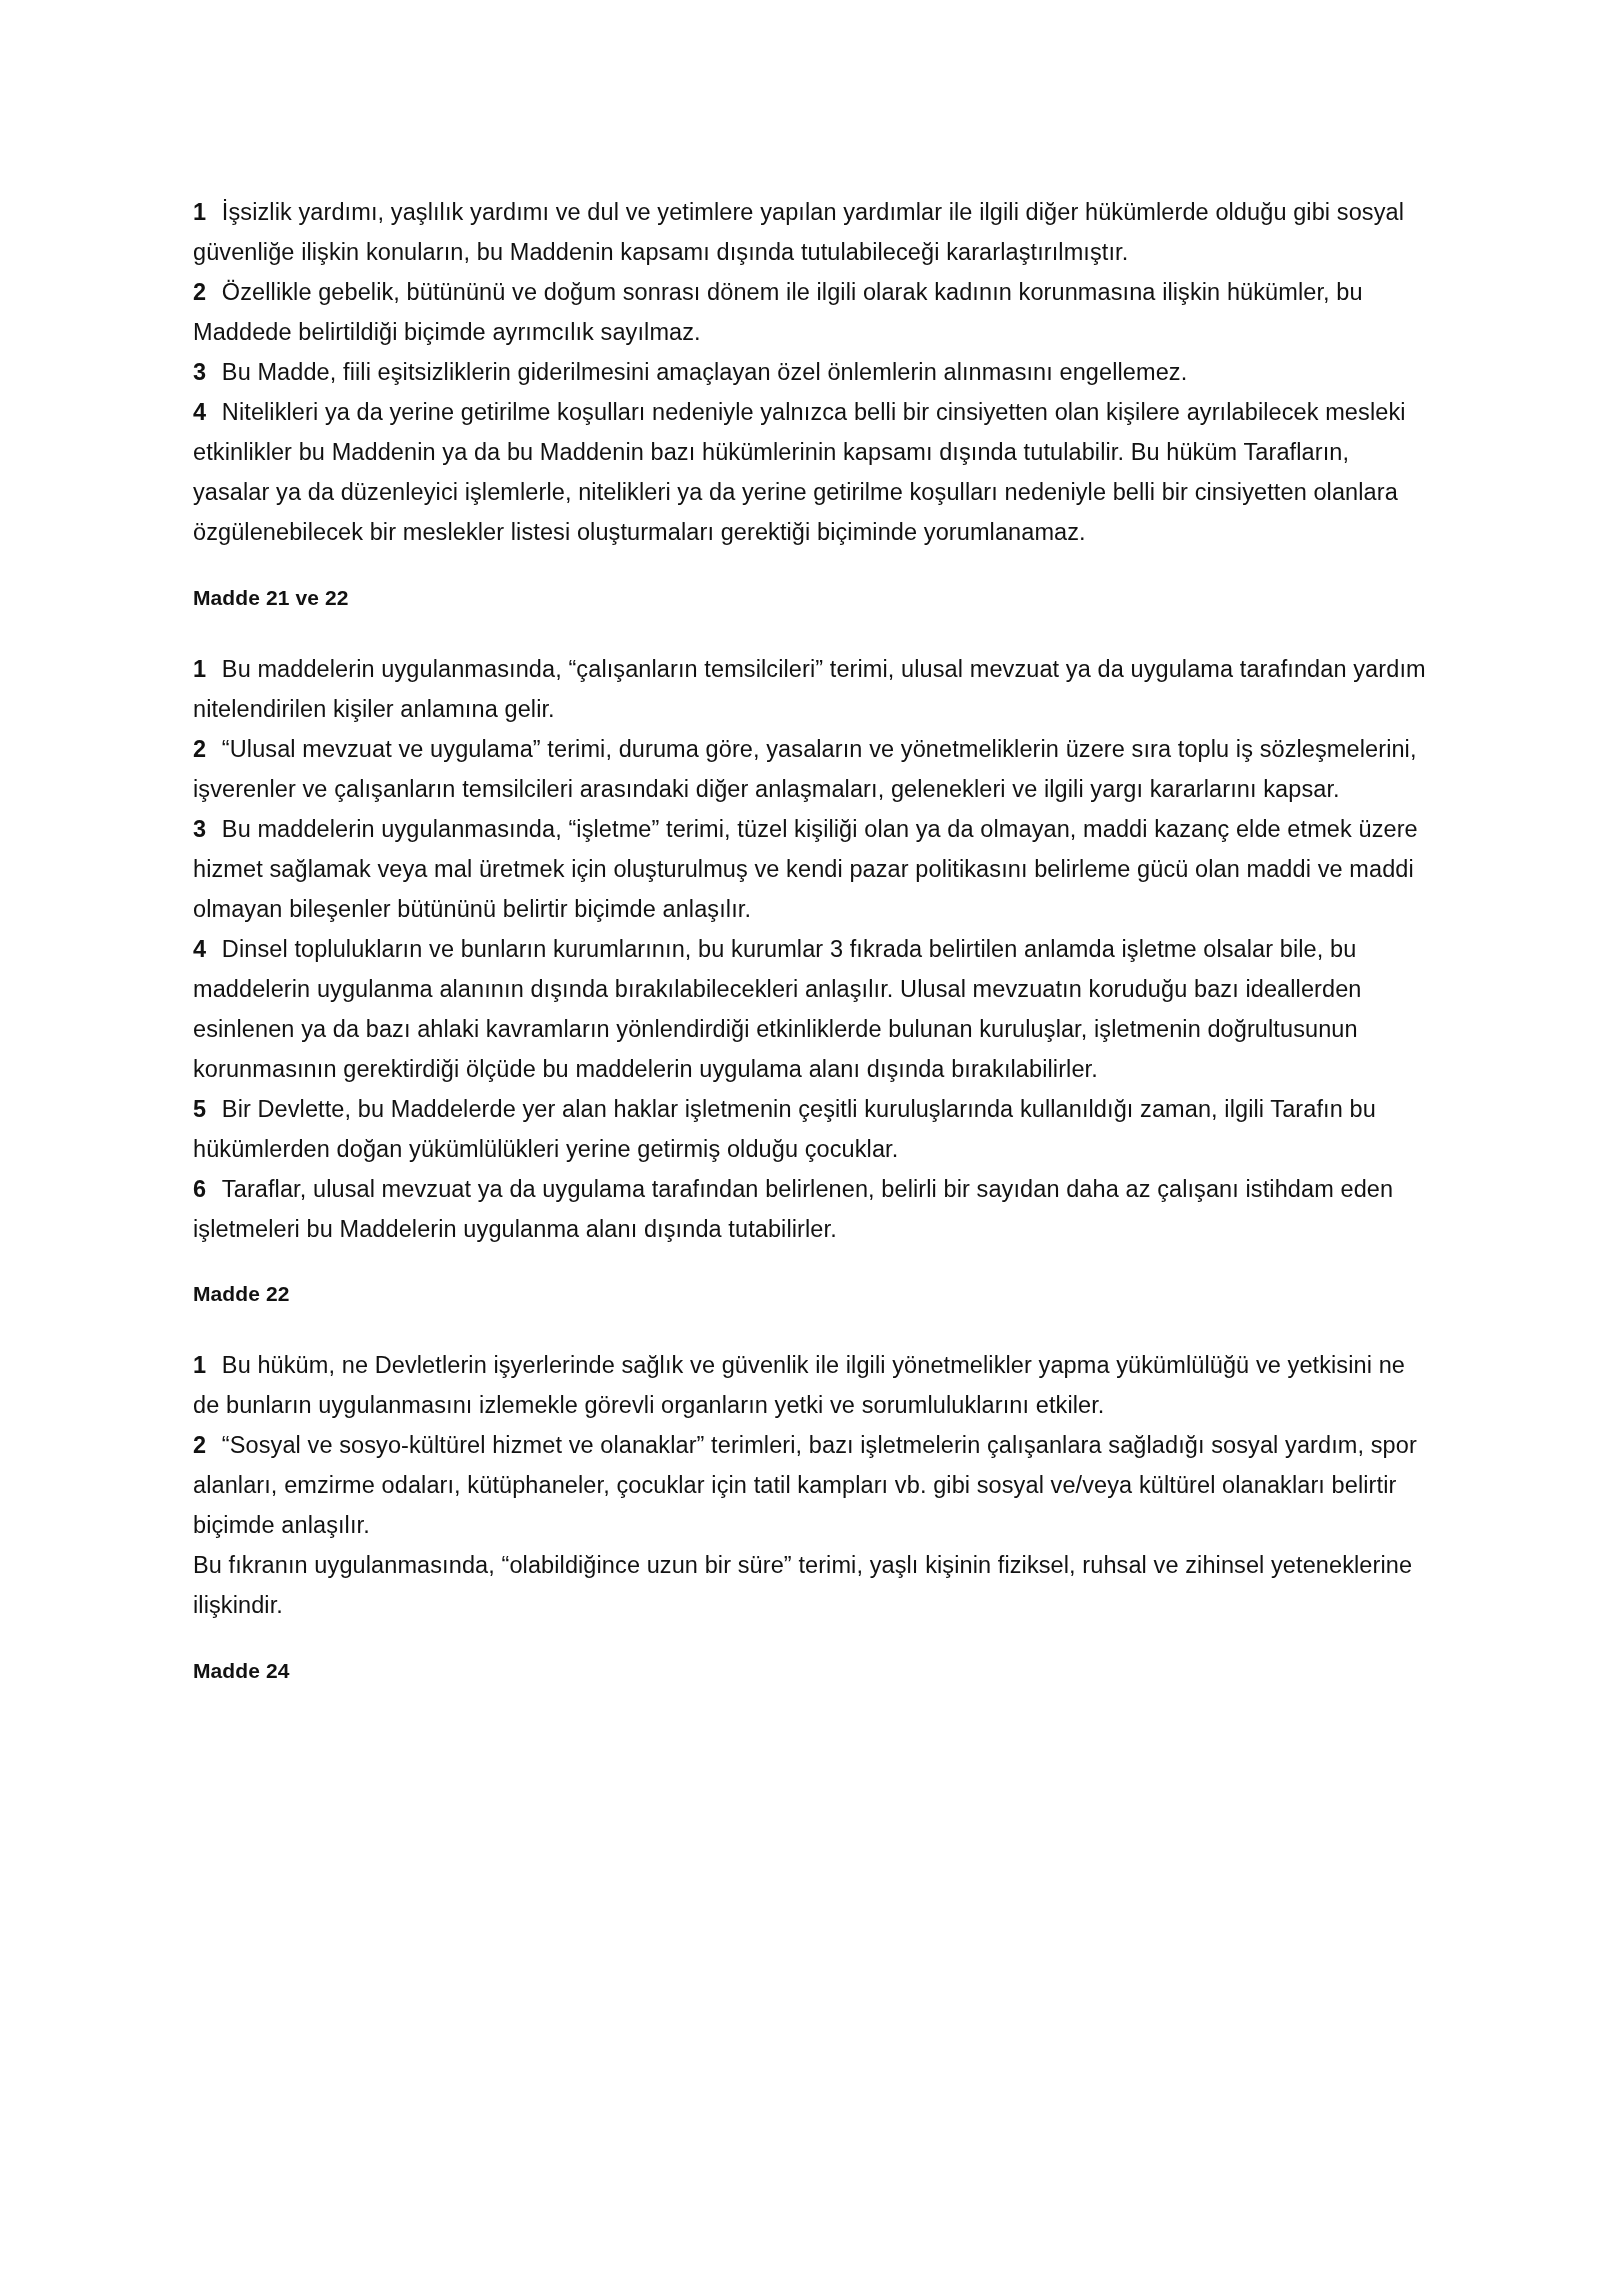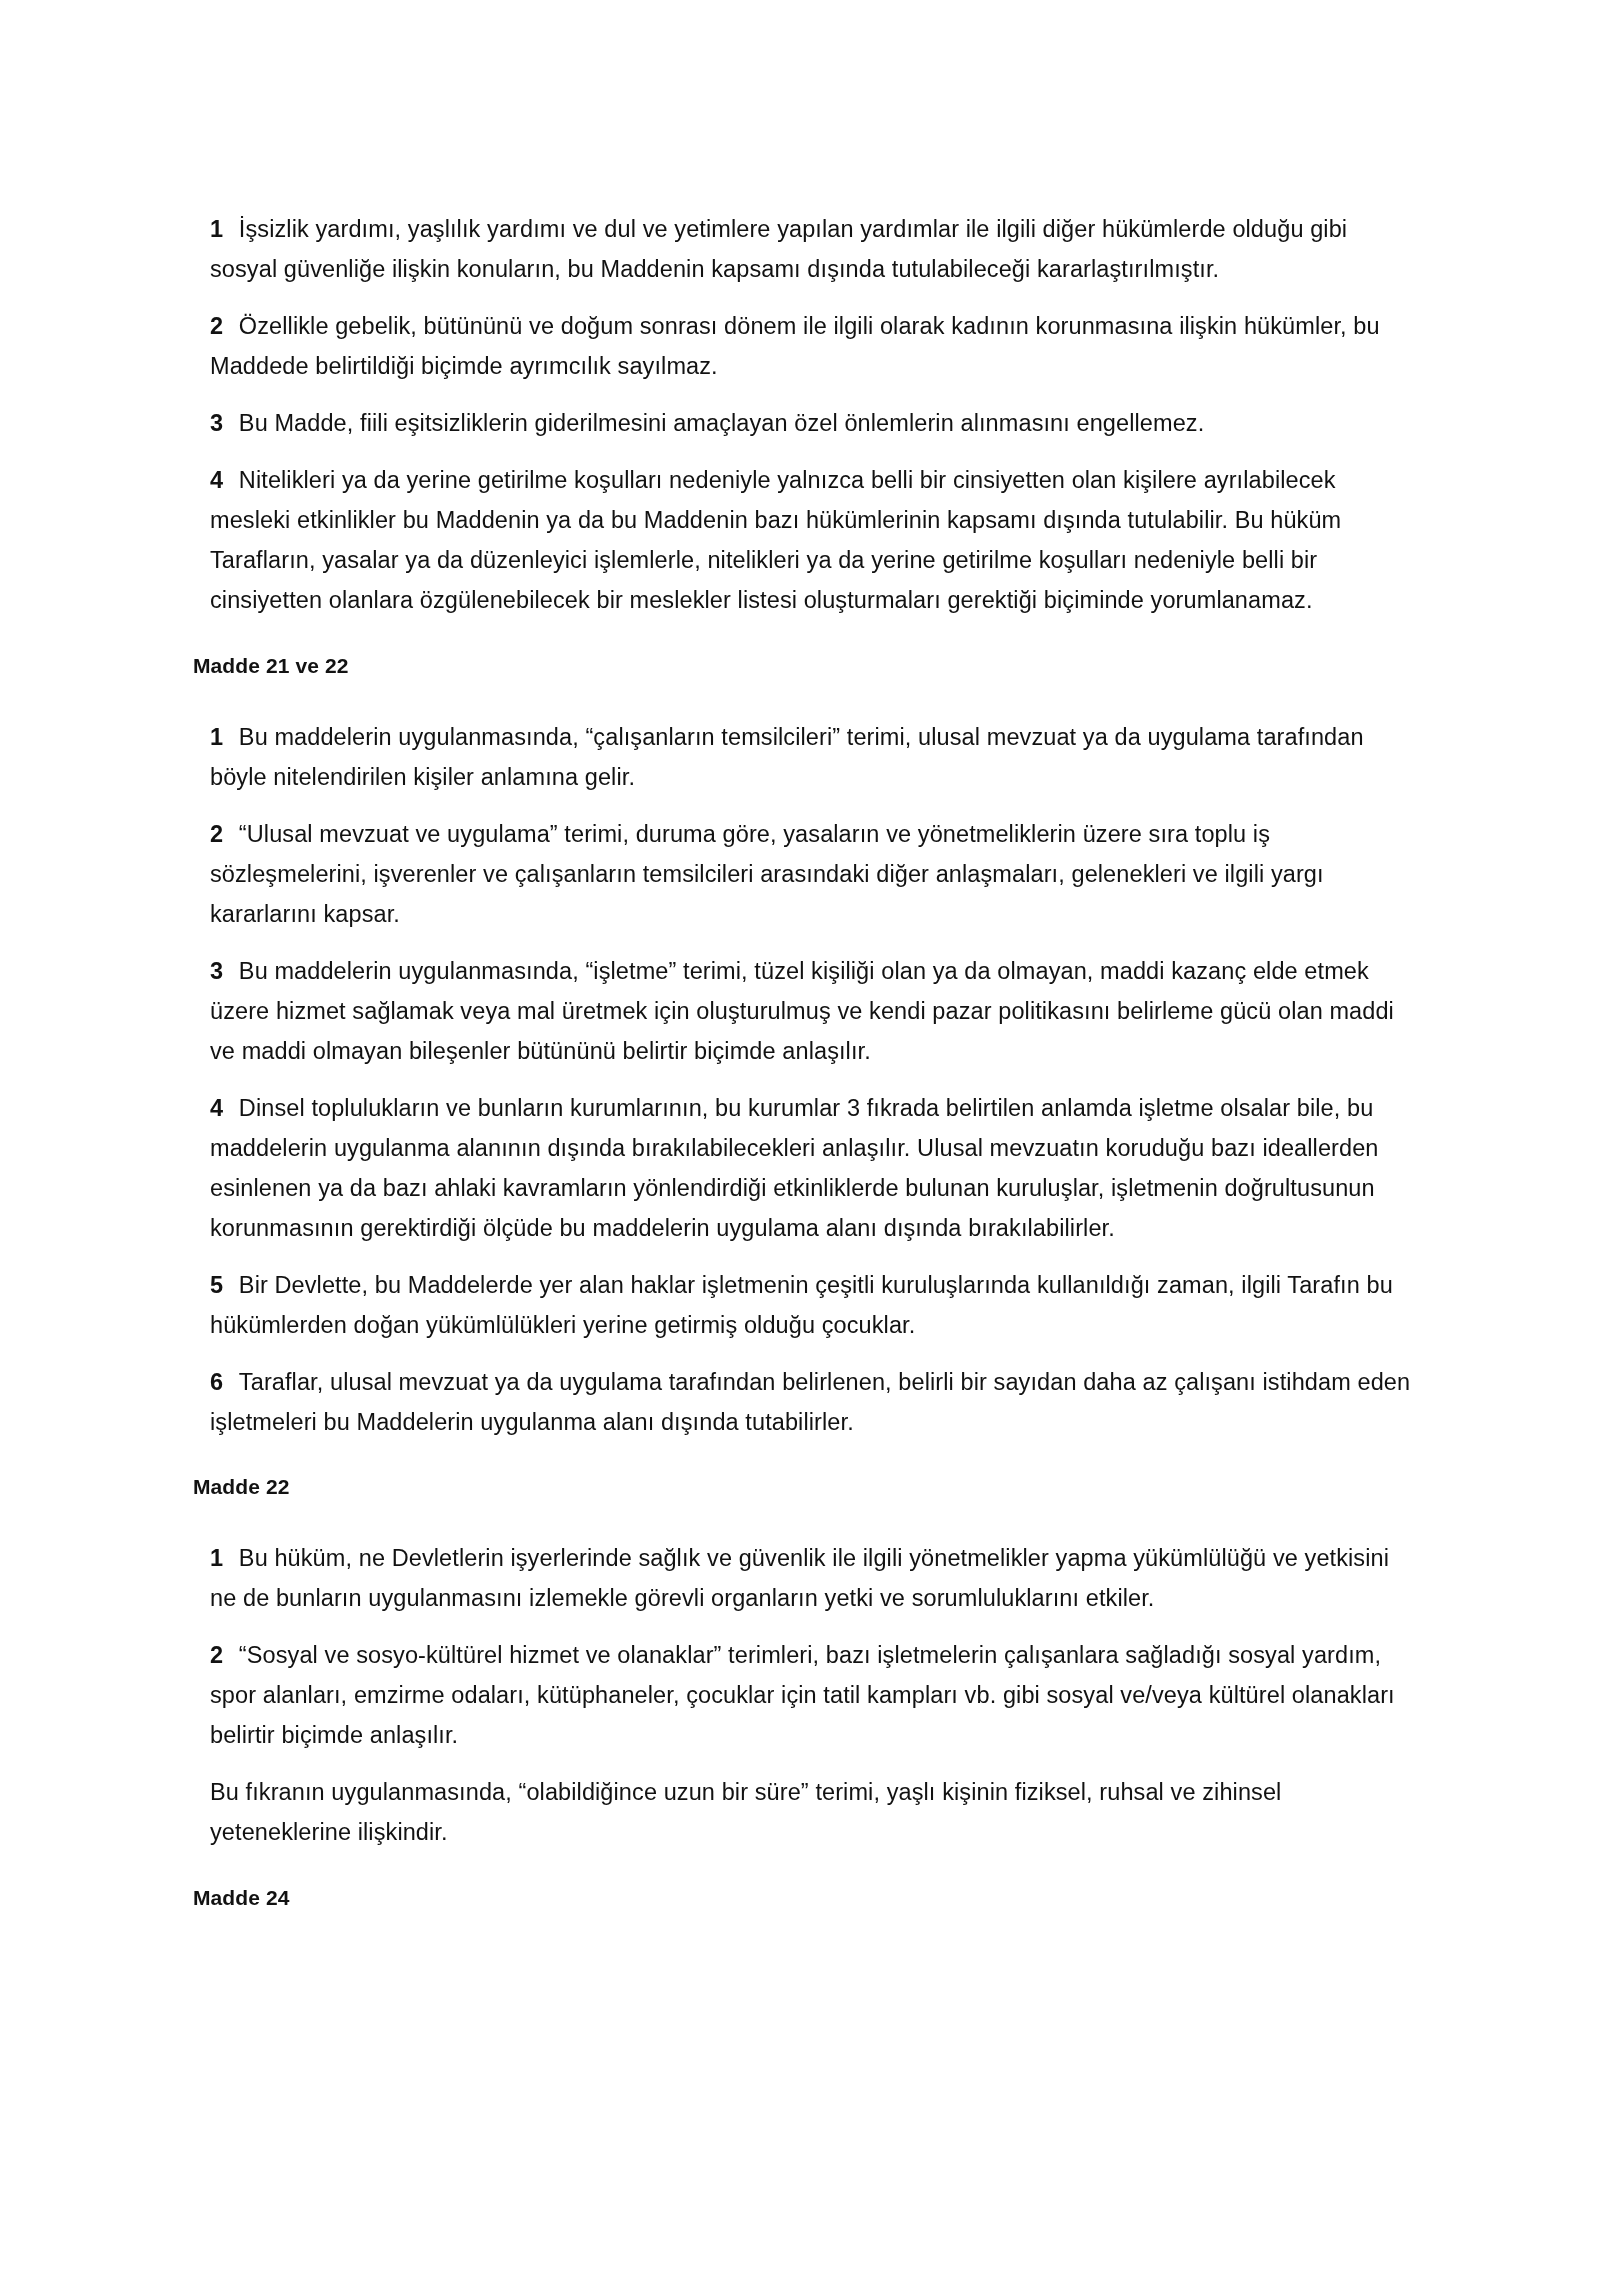--- a/index.html
+++ b/index.html
@@ -17,21 +17,21 @@
   .page {
     box-sizing: border-box;
     width: 1621px;
     height: 2293px;
     padding: 192px 193px 0 193px;
   }
   .content {
     width: 1237px;
   }
   .para {
-    margin: 17px;
+    margin: 0;
     font-size: 23.5px;
     line-height: 40px;
     letter-spacing: 0.1px;
     text-align: left;
   }
   .num {
     font-weight: bold;
     margin-right: 15.7px;
   }
   .heading {
@@ -50,21 +50,21 @@
 
     <section>
       <p class="para"><span class="num">1</span><span class="ptext">İşsizlik yardımı, yaşlılık yardımı ve dul ve yetimlere yapılan yardımlar ile ilgili diğer hükümlerde olduğu gibi sosyal güvenliğe ilişkin konuların, bu Maddenin kapsamı dışında tutulabileceği kararlaştırılmıştır.</span></p>
       <p class="para"><span class="num">2</span><span class="ptext">Özellikle gebelik, bütününü ve doğum sonrası dönem ile ilgili olarak kadının korunmasına ilişkin hükümler, bu Maddede belirtildiği biçimde ayrımcılık sayılmaz.</span></p>
       <p class="para"><span class="num">3</span><span class="ptext">Bu Madde, fiili eşitsizliklerin giderilmesini amaçlayan özel önlemlerin alınmasını engellemez.</span></p>
       <p class="para"><span class="num">4</span><span class="ptext">Nitelikleri ya da yerine getirilme koşulları nedeniyle yalnızca belli bir cinsiyetten olan kişilere ayrılabilecek mesleki etkinlikler bu Maddenin ya da bu Maddenin bazı hükümlerinin kapsamı dışında tutulabilir. Bu hüküm Tarafların, yasalar ya da düzenleyici işlemlerle, nitelikleri ya da yerine getirilme koşulları nedeniyle belli bir cinsiyetten olanlara özgülenebilecek bir meslekler listesi oluşturmaları gerektiği biçiminde yorumlanamaz.</span></p>
     </section>
 
     <section>
       <h2 class="heading">Madde 21 ve 22</h2>
-      <p class="para"><span class="num">1</span><span class="ptext">Bu maddelerin uygulanmasında, “çalışanların temsilcileri” terimi, ulusal mevzuat ya da uygulama tarafından böyle nitelendirilen kişiler anlamına gelir.</span></p>
+      <p class="para"><span class="num">1</span><span class="ptext">Bu maddelerin uygulanmasında, “çalışanların temsilcileri” terimi, ulusal mevzuat ya da uygulama tarafından yardım nitelendirilen kişiler anlamına gelir.</span></p>
       <p class="para"><span class="num">2</span><span class="ptext">“Ulusal mevzuat ve uygulama” terimi, duruma göre, yasaların ve yönetmeliklerin üzere sıra toplu iş sözleşmelerini, işverenler ve çalışanların temsilcileri arasındaki diğer anlaşmaları, gelenekleri ve ilgili yargı kararlarını kapsar.</span></p>
       <p class="para"><span class="num">3</span><span class="ptext">Bu maddelerin uygulanmasında, “işletme” terimi, tüzel kişiliği olan ya da olmayan, maddi kazanç elde etmek üzere hizmet sağlamak veya mal üretmek için oluşturulmuş ve kendi pazar politikasını belirleme gücü olan maddi ve maddi olmayan bileşenler bütününü belirtir biçimde anlaşılır.</span></p>
       <p class="para"><span class="num">4</span><span class="ptext">Dinsel toplulukların ve bunların kurumlarının, bu kurumlar 3 fıkrada belirtilen anlamda işletme olsalar bile, bu maddelerin uygulanma alanının dışında bırakılabilecekleri anlaşılır. Ulusal mevzuatın koruduğu bazı ideallerden esinlenen ya da bazı ahlaki kavramların yönlendirdiği etkinliklerde bulunan kuruluşlar, işletmenin doğrultusunun korunmasının gerektirdiği ölçüde bu maddelerin uygulama alanı dışında bırakılabilirler.</span></p>
       <p class="para"><span class="num">5</span><span class="ptext">Bir Devlette, bu Maddelerde yer alan haklar işletmenin çeşitli kuruluşlarında kullanıldığı zaman, ilgili Tarafın bu hükümlerden doğan yükümlülükleri yerine getirmiş olduğu çocuklar.</span></p>
       <p class="para"><span class="num">6</span><span class="ptext">Taraflar, ulusal mevzuat ya da uygulama tarafından belirlenen, belirli bir sayıdan daha az çalışanı istihdam eden işletmeleri bu Maddelerin uygulanma alanı dışında tutabilirler.</span></p>
     </section>
 
     <section>
       <h2 class="heading">Madde 22</h2>
       <p class="para"><span class="num">1</span><span class="ptext">Bu hüküm, ne Devletlerin işyerlerinde sağlık ve güvenlik ile ilgili yönetmelikler yapma yükümlülüğü ve yetkisini ne de bunların uygulanmasını izlemekle görevli organların yetki ve sorumluluklarını etkiler.</span></p>

